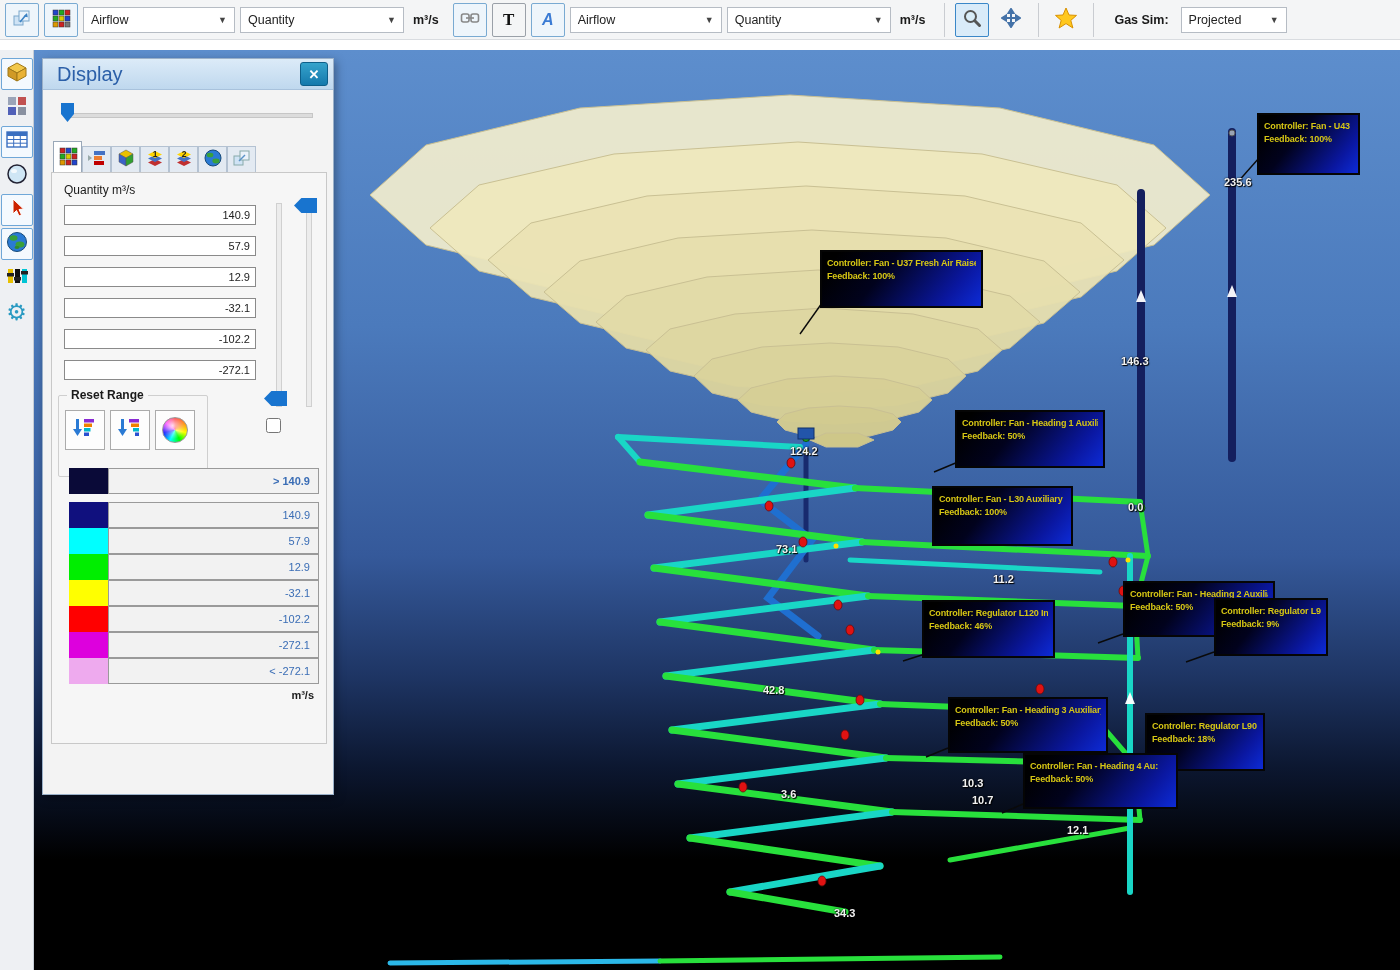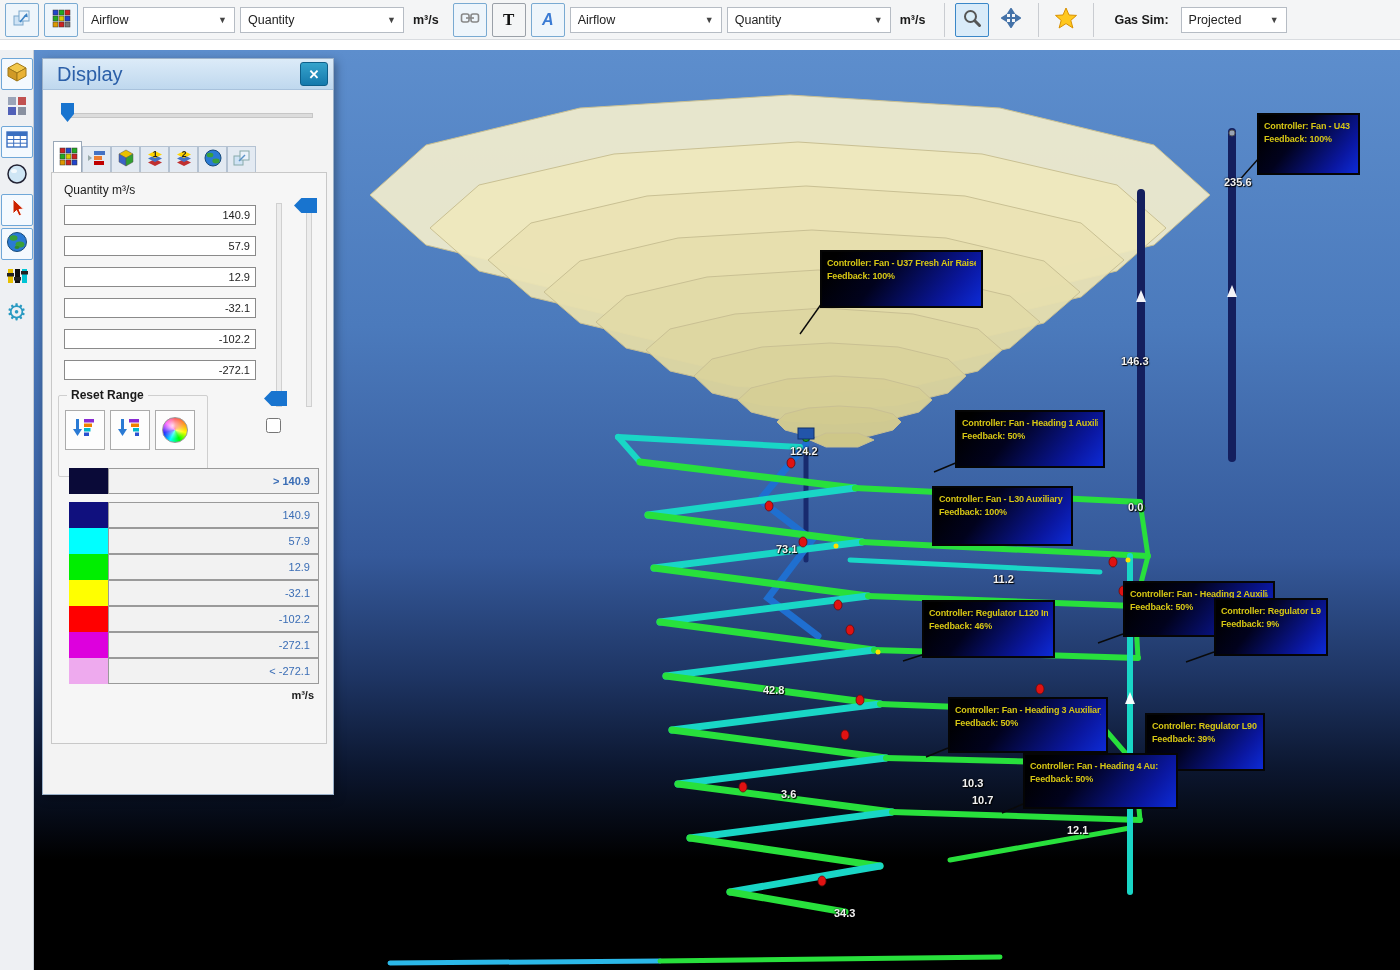--- a/index.html
+++ b/index.html
@@ -232,21 +232,21 @@
       <div class="info-label" style="left: 922px; top: 600px; width: 133px; height: 58px;">
         <div>Controller: Regulator L120 Intake</div>
         <div>Feedback: 46%</div>
       </div>
       <div class="info-label" style="left: 948px; top: 697px; width: 160px; height: 56px;">
         <div>Controller: Fan - Heading 3 Auxiliary</div>
         <div>Feedback: 50%</div>
       </div>
       <div class="info-label" style="left: 1145px; top: 713px; width: 120px; height: 58px;">
         <div>Controller: Regulator L90</div>
-        <div>Feedback: 39%</div>
+        <div>Feedback: 18%</div>
       </div>
       <div class="info-label" style="left: 1023px; top: 753px; width: 155px; height: 56px;">
         <div>Controller: Fan - Heading 4 Au:</div>
         <div>Feedback: 50%</div>
       </div>
     </div>
   <div id="flow-values">
       <span class="flow-num" style="left: 1224px; top: 176px;">235.6</span>
       <span class="flow-num" style="left: 1121px; top: 355px;">146.3</span>
       <span class="flow-num" style="left: 790px; top: 445px;">124.2</span>

